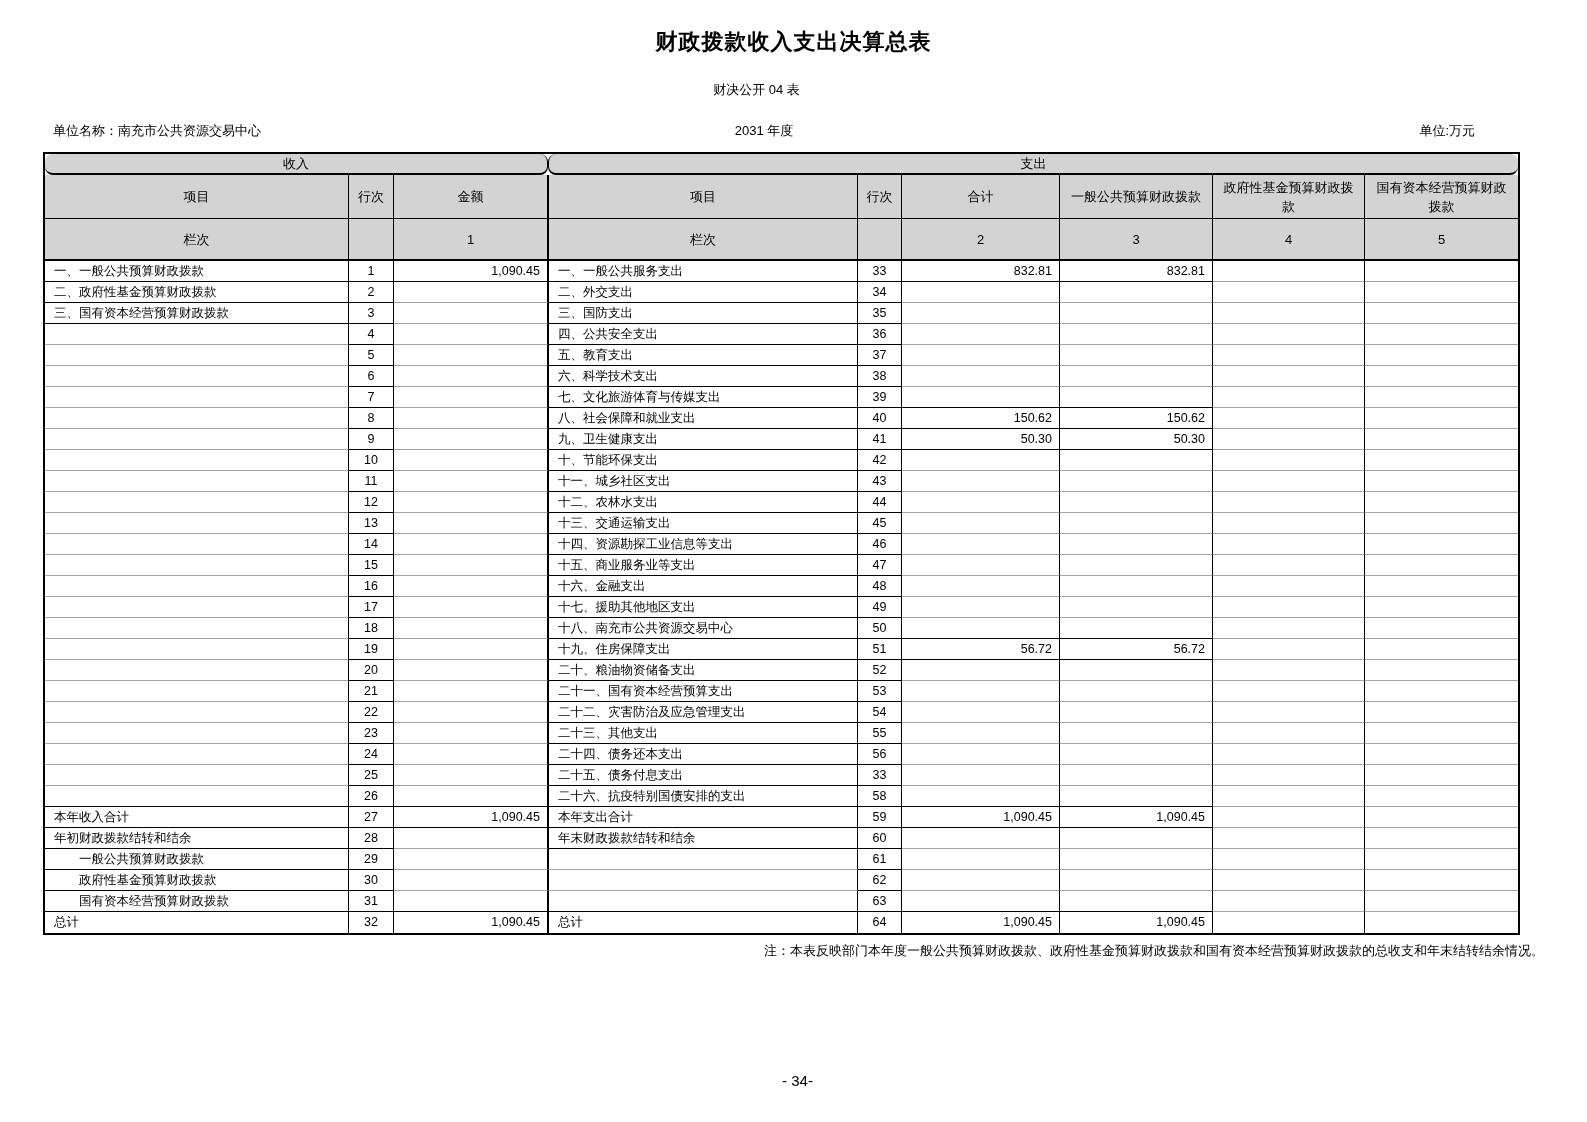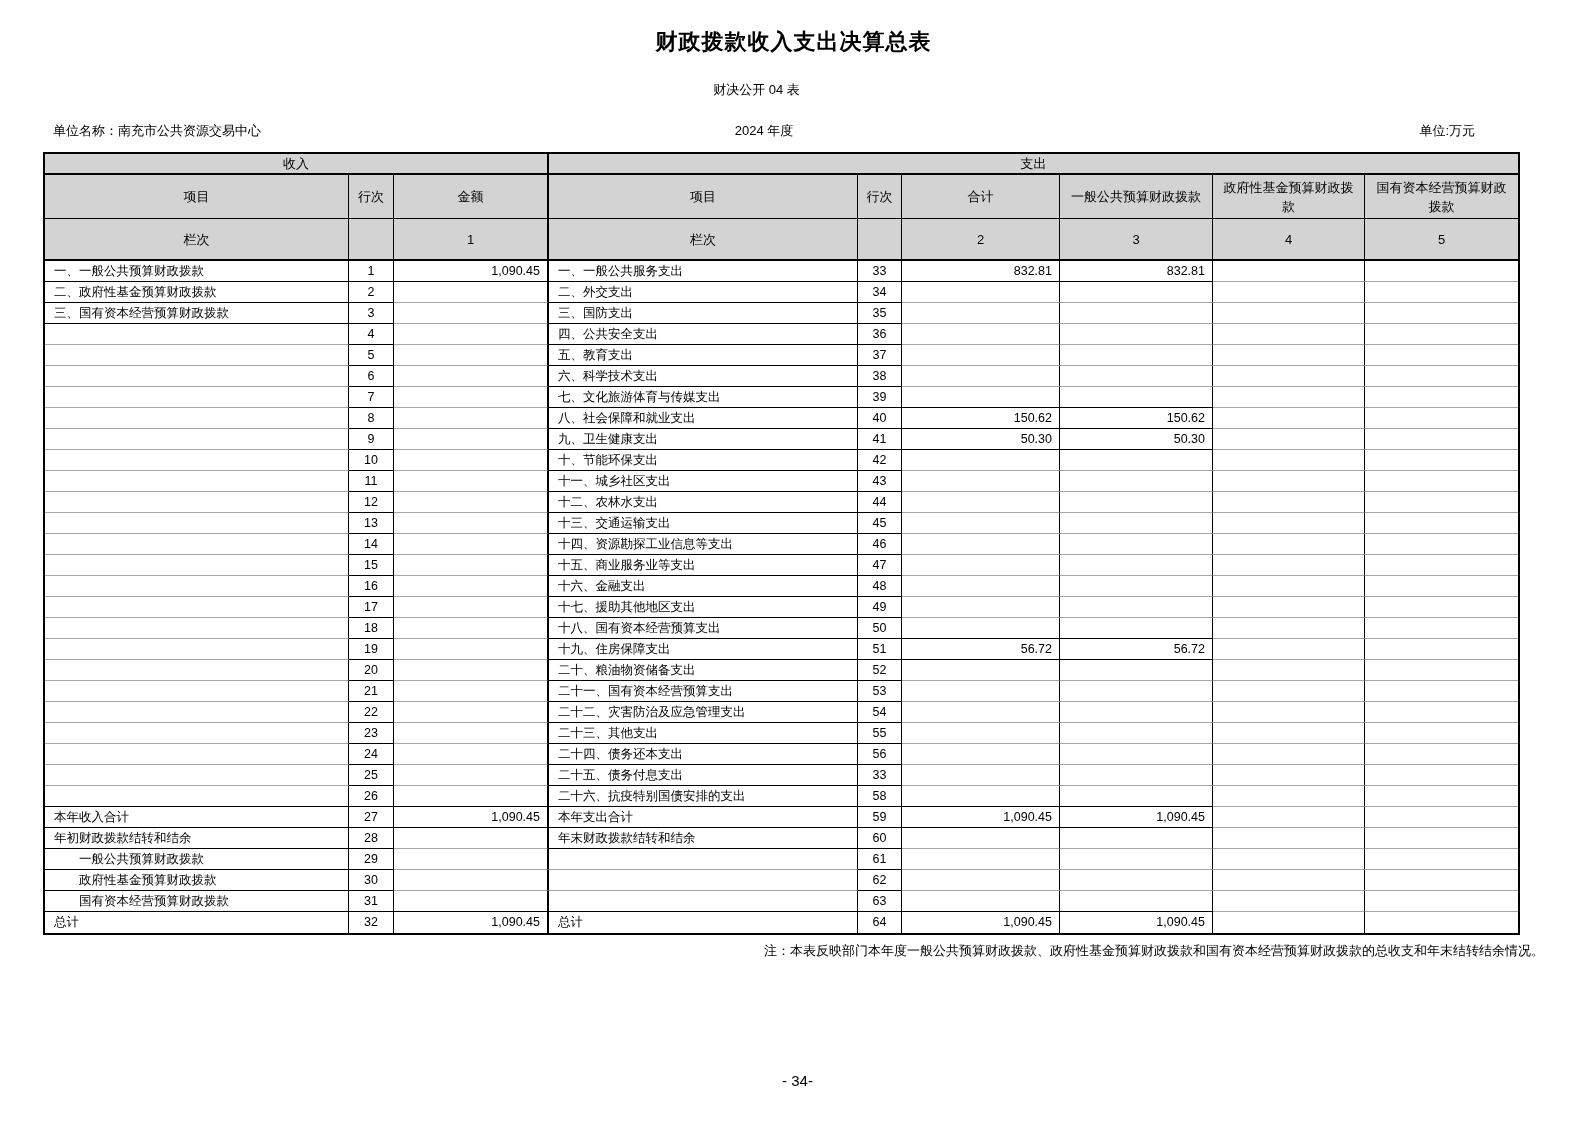--- a/index.html
+++ b/index.html
@@ -55,21 +55,21 @@
     background:#d3d3d3;
     text-align:center;
     vertical-align:middle;
     border-right:1px solid #000;
     border-bottom:1px solid #000;
     font-size:13px;
     line-height:19px;
     padding:0 6px;
   }
   thead td:last-child { border-right:none; }
-  tr.h1 td { height:21px; border-bottom-width:2px; }
+  tr.h1 td { height:21px; border-bottom-width:2px;border-radius:8px; }
   tr.h2 td { height:44px; }
   tr.h3 td { height:42px; border-bottom-width:2px; }
 
   
   tbody td {
     height:21px;
     vertical-align:middle;
     border-right:1px solid #000;
     border-bottom:1px solid #a6a6a6;
     line-height:15px;
@@ -100,21 +100,21 @@
 <body>
 
 <div class="page">
 
   <div class="title">财政拨款收入支出决算总表</div>
 
   <div class="code-line">财决公开 04 表</div>
 
   <div class="meta-line">
     <span class="meta-left">单位名称：南充市公共资源交易中心</span>
-    <span class="meta-center">2024 年度</span>
+    <span class="meta-center">2031 年度</span>
     <span class="meta-right">单位:万元</span>
   </div>
 
   <div class="table-frame">
     <table class="fiscal">
       <colgroup>
         <col style="width:304px">
           <col style="width:45px">
           <col style="width:154px">
         <col style="width:310px">
@@ -337,21 +337,21 @@
             <td class="line db">49</td>
             <td class="num"></td>
             <td class="num"></td>
             <td class="num"></td>
             <td class="num"></td>
           </tr>
           <tr>
             <td class="item"></td>
             <td class="line db">18</td>
             <td class="num"></td>
-            <td class="item sep-left db">十八、国有资本经营预算支出</td>
+            <td class="item sep-left db">十八、南充市公共资源交易中心</td>
             <td class="line db">50</td>
             <td class="num db"></td>
             <td class="num db"></td>
             <td class="num"></td>
             <td class="num"></td>
           </tr>
           <tr>
             <td class="item"></td>
             <td class="line db">19</td>
             <td class="num"></td>

